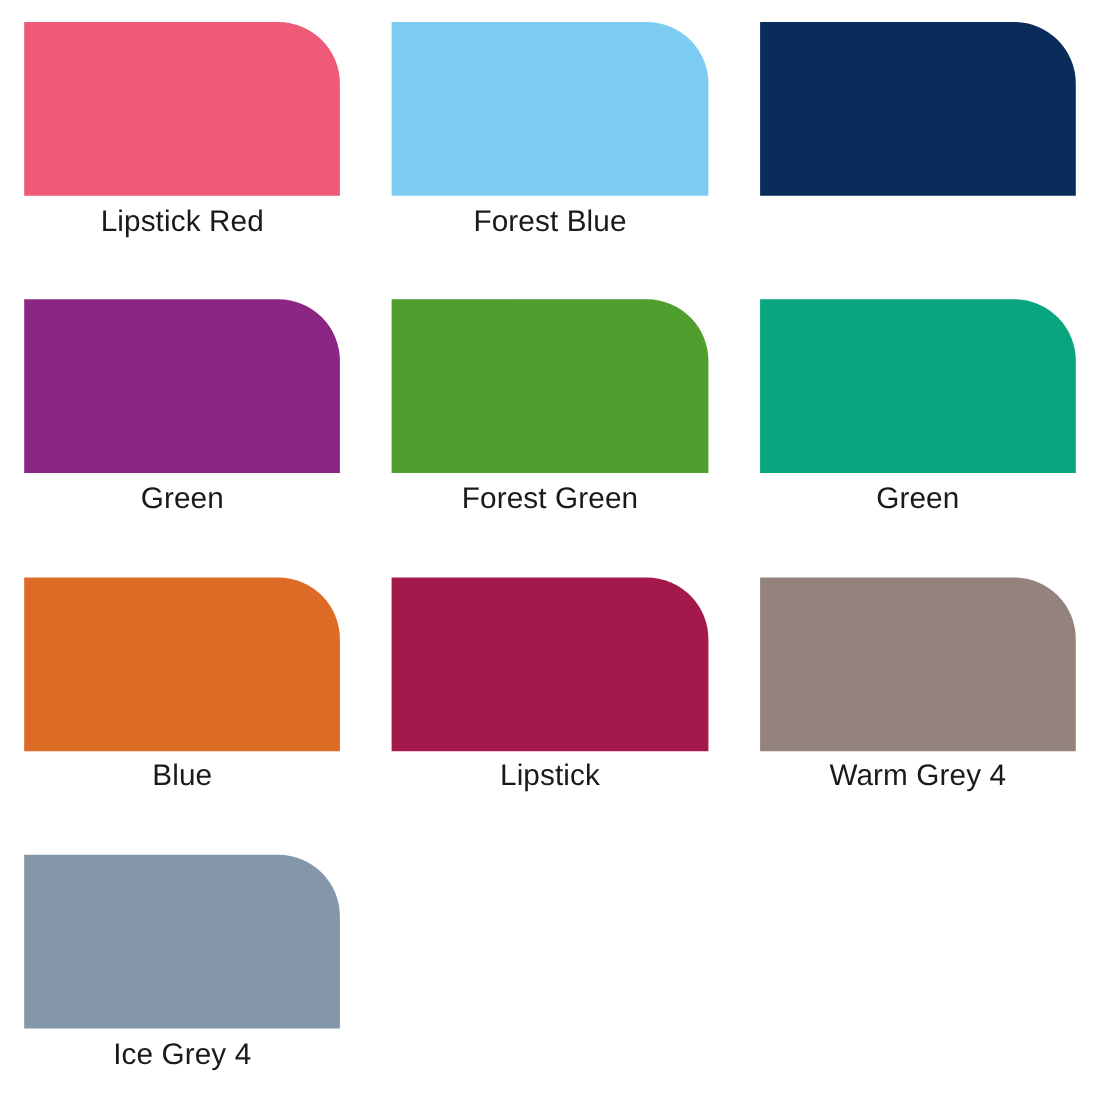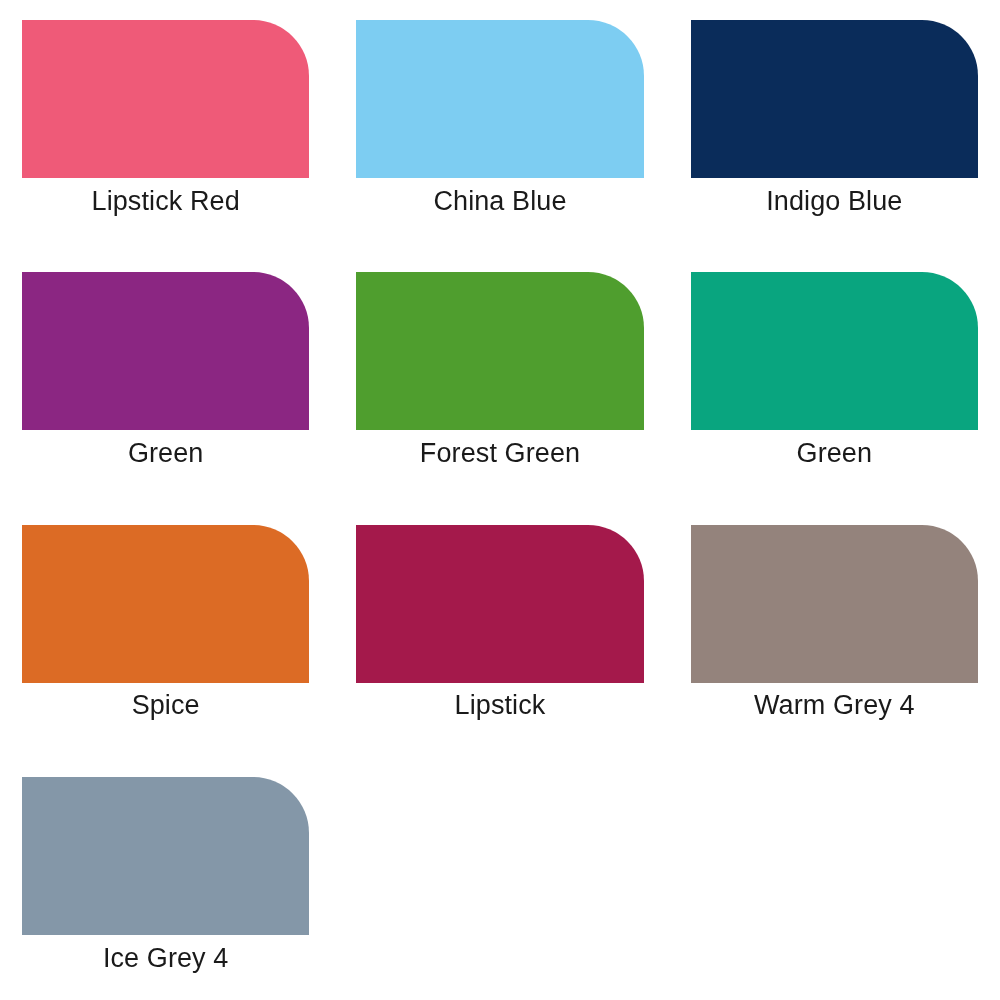--- a/index.html
+++ b/index.html
@@ -68,46 +68,45 @@
 
   <div class="swatch-cell">
     <div class="swatch-chip" style="background: rgb(239, 90, 120);"></div>
     <div class="swatch-label">Lipstick Red</div>
   </div>
 
 
 
   <div class="swatch-cell">
     <div class="swatch-chip" style="background: rgb(125, 205, 242);"></div>
-    <div class="swatch-label">China Blue</div>
+    <div class="swatch-label">Forest Blue</div>
   </div>
 
   <div class="swatch-cell">
     <div class="swatch-chip" style="background: rgb(10, 44, 90);"></div>
-    <div class="swatch-label">Indigo Blue</div>
   </div>
 
   <div class="swatch-cell">
     <div class="swatch-chip" style="background: rgb(139, 38, 130);"></div>
     <div class="swatch-label">Green</div>
   </div>
 
   <div class="swatch-cell">
     <div class="swatch-chip" style="background: rgb(79, 158, 46);"></div>
     <div class="swatch-label">Forest Green</div>
   </div>
 
   <div class="swatch-cell">
     <div class="swatch-chip" style="background: rgb(9, 165, 127);"></div>
     <div class="swatch-label">Green</div>
   </div>
 
   <div class="swatch-cell">
     <div class="swatch-chip" style="background: rgb(220, 107, 37);"></div>
-    <div class="swatch-label">Spice</div>
+    <div class="swatch-label">Blue</div>
   </div>
 
   <div class="swatch-cell">
     <div class="swatch-chip" style="background: rgb(164, 25, 75);"></div>
     <div class="swatch-label">Lipstick</div>
   </div>
 
   <div class="swatch-cell">
     <div class="swatch-chip" style="background: rgb(148, 131, 124);"></div>
     <div class="swatch-label">Warm Grey 4</div>

